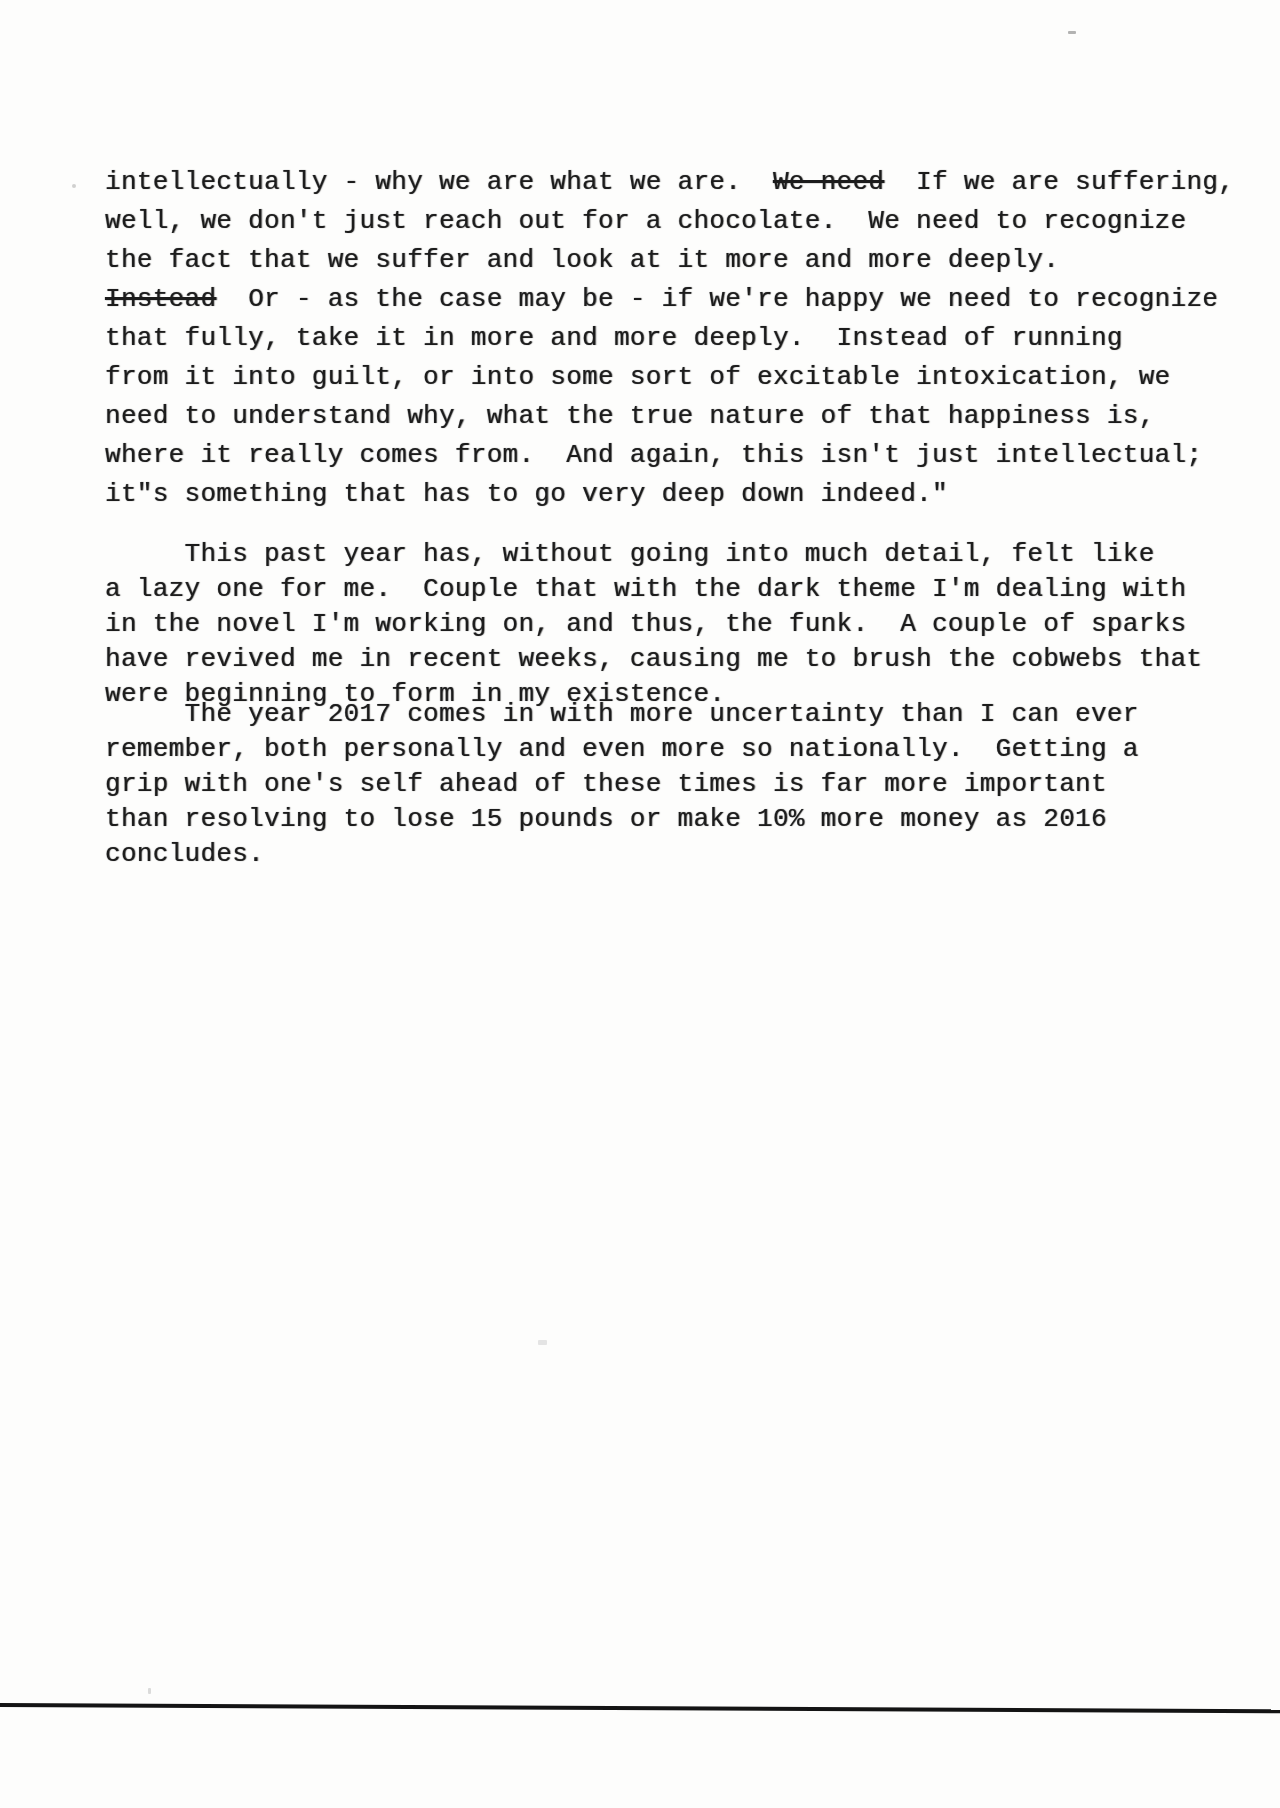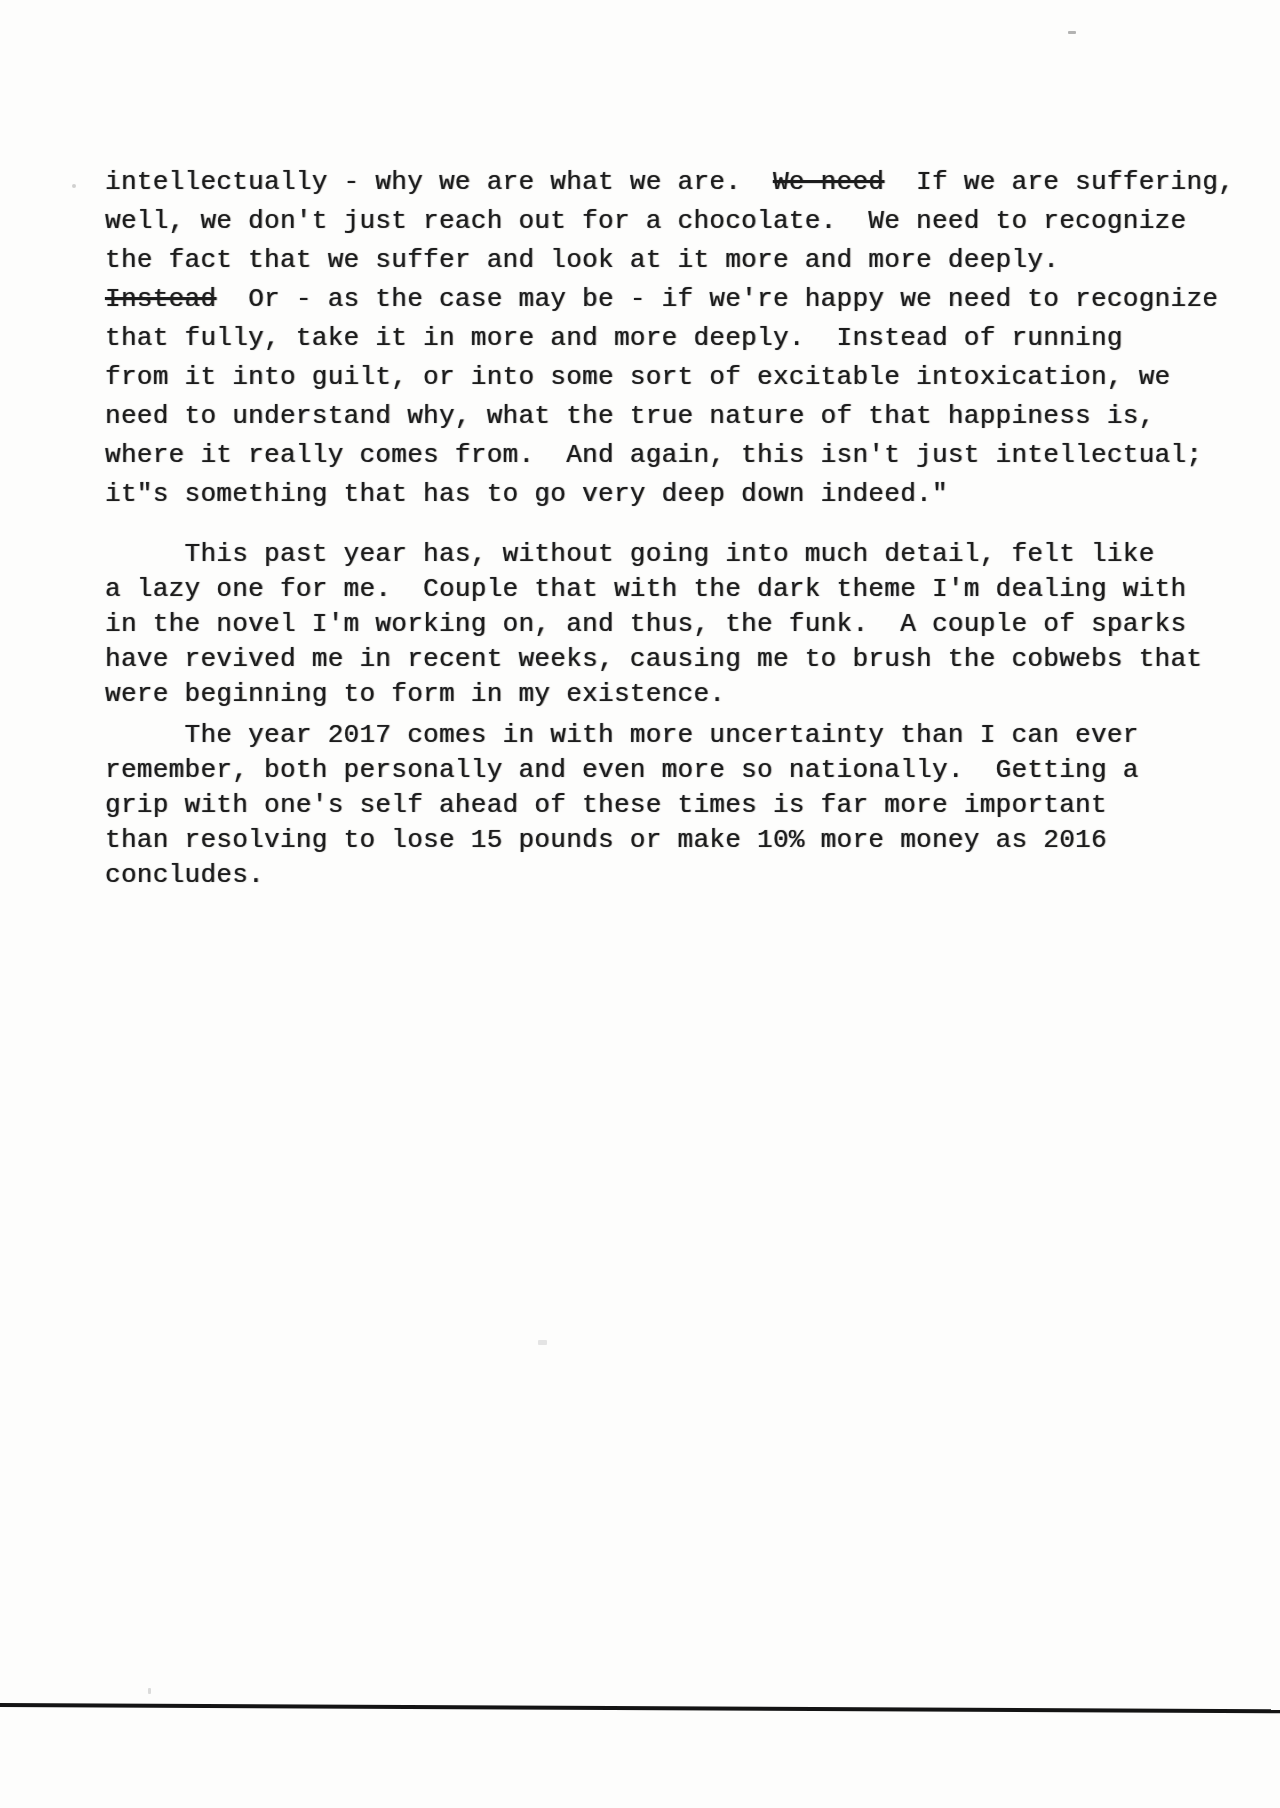--- a/index.html
+++ b/index.html
@@ -21,21 +21,21 @@
     white-space: pre;
     font-size: 26px;
     letter-spacing: 0.3px;
     color: var(--ink, #1c1c1c);
     text-shadow:
       0.8px 0.2px 0.9px rgba(30,30,30,0.55),
       -0.4px 0.1px 0.7px rgba(30,30,30,0.30);
   }
   .para-1 { top: 163px; line-height: 39px; }
   .para-2 { top: 537px; line-height: 35px; }
-  .para-3 { top: 697px; line-height: 35px; margin-top: 21px; }
+  .para-3 { top: 697px; line-height: 35px; }
   .tw-line { height: auto; }
   .strike {
     text-decoration: line-through;
     text-decoration-thickness: 2.5px;
   }
   .bottom-edge-line {
     position: absolute;
     left: -4px;
     top: 1703px;
     width: 1290px;

